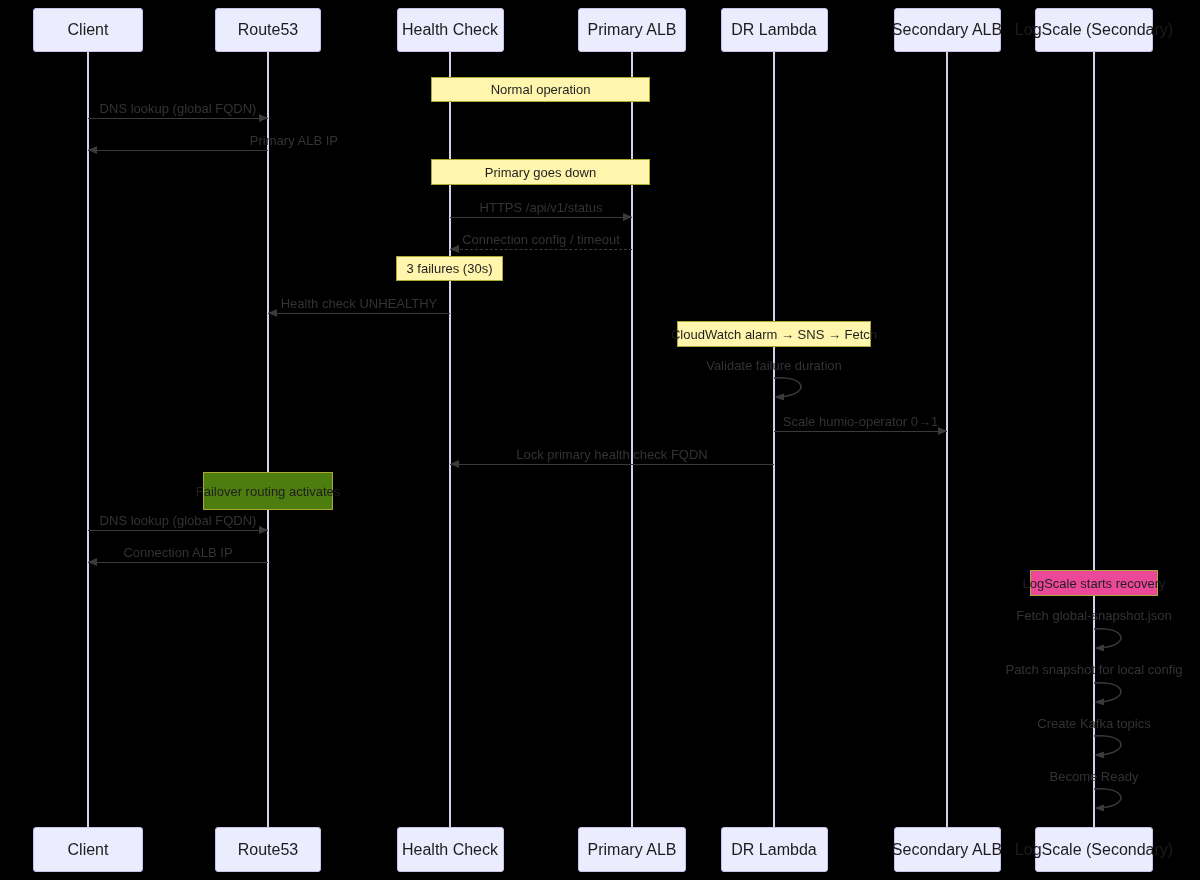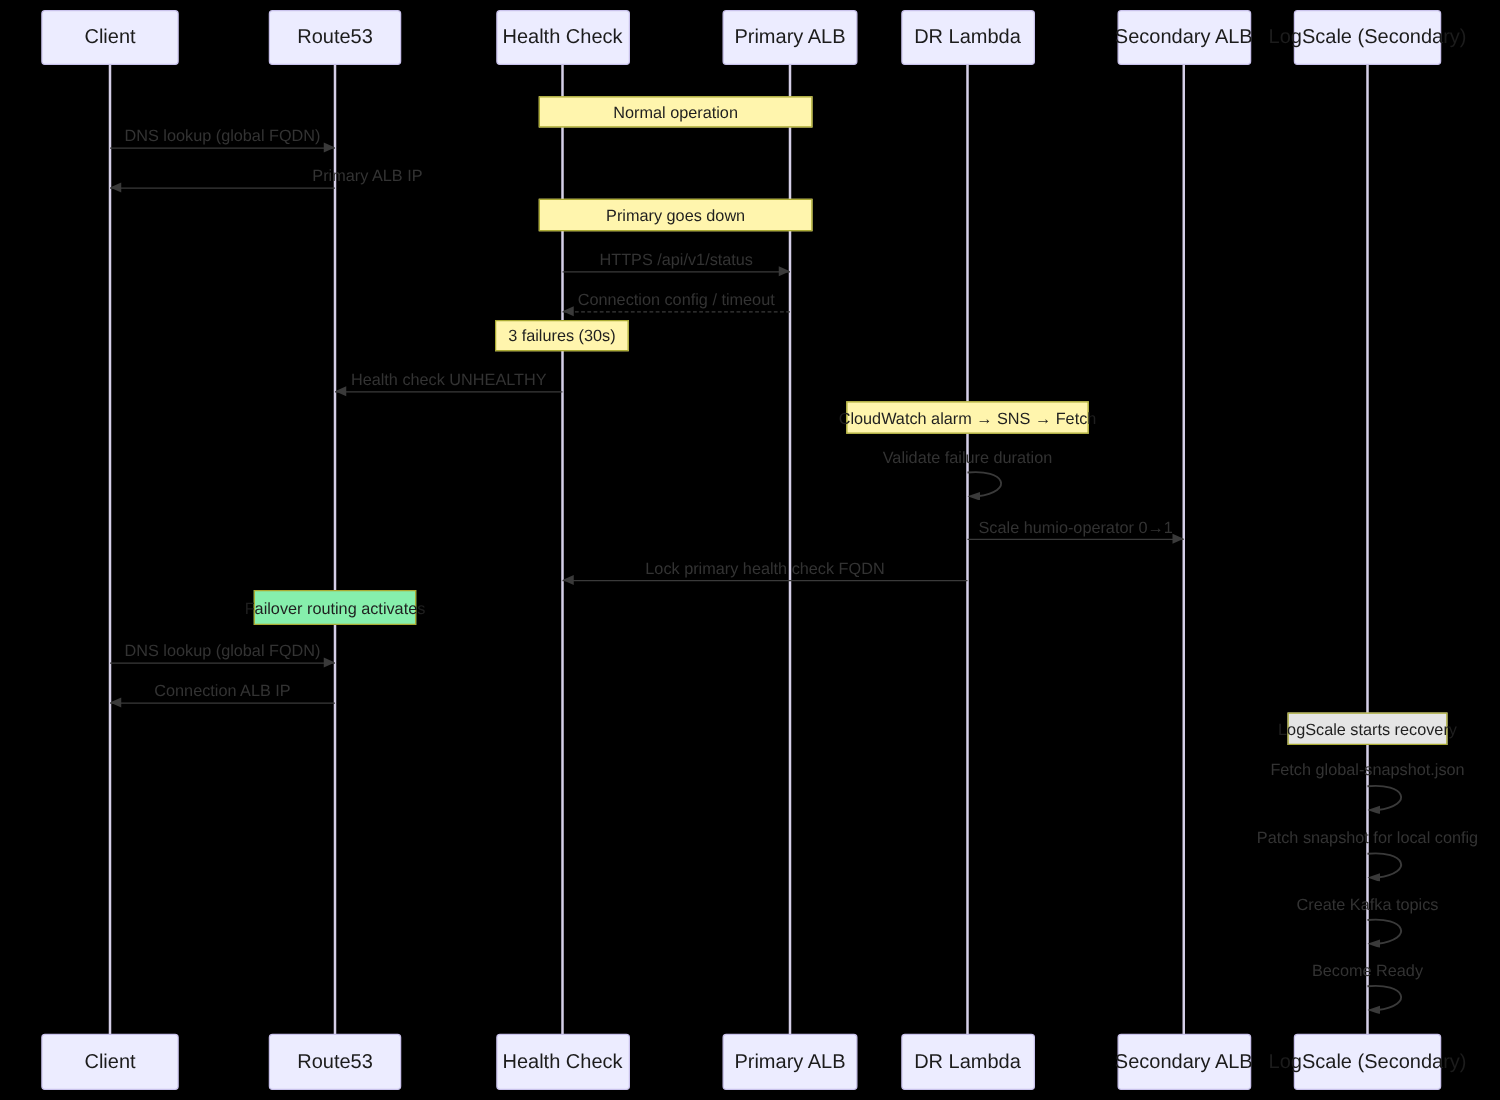--- a/index.html
+++ b/index.html
@@ -136,15 +136,15 @@
       </svg></div>
     <div class="msg-label" style="left: 934px; top: 769px; color: rgb(51, 51, 51);">Become Ready</div>
     <div class="loop-svg" style="left: 1092px; top: 787px; width: 44px; height: 24px;"><svg width="44" height="24" xmlns="http://www.w3.org/2000/svg">
         <path d="M 2 2 C 32 -1 40 17 10 21" fill="none" stroke="#3a3a3a" stroke-width="1.5"></path>
         <polygon points="12,17.5 12,24.5 2,21" fill="#3a3a3a"></polygon>
       </svg></div>
     <div class="note" style="left: 431px; top: 61px; width: 219px; height: 25px; background: rgb(255, 245, 173); border-color: rgb(170, 170, 51); color: rgb(31, 31, 31); margin-top: 16px;">Normal operation</div>
     <div class="note" style="left: 431px; top: 159px; width: 219px; height: 26px; background: rgb(255, 245, 173); border-color: rgb(170, 170, 51); color: rgb(31, 31, 31);">Primary goes down</div>
     <div class="note" style="left: 396px; top: 256px; width: 107px; height: 25px; background: rgb(255, 245, 173); border-color: rgb(170, 170, 51); color: rgb(31, 31, 31);">3 failures (30s)</div>
     <div class="note" style="left: 677px; top: 321px; width: 194px; height: 26px; background: rgb(255, 245, 173); border-color: rgb(170, 170, 51); color: rgb(31, 31, 31);">CloudWatch alarm → SNS → Fetch</div>
-    <div class="note" style="left: 203px; top: 472px; width: 130px; height: 28px; background: #86efac; border-color: rgb(170, 170, 51); color: rgb(31, 31, 31);">Failover routing activates</div>
-    <div class="note" style="left: 1030px; top: 570px; width: 128px; height: 26px; background: #e5e5e5; border-color: rgb(170, 170, 51); color: rgb(31, 31, 31);">LogScale starts recovery</div>
+    <div class="note" style="left: 203px; top: 472px; width: 130px; height: 38px; background: #4d7c0f; border-color: rgb(170, 170, 51); color: rgb(31, 31, 31);">Failover routing activates</div>
+    <div class="note" style="left: 1030px; top: 570px; width: 128px; height: 26px; background: #ec4899; border-color: rgb(170, 170, 51); color: rgb(31, 31, 31);">LogScale starts recovery</div>
   </div>
 
 </body></html>

